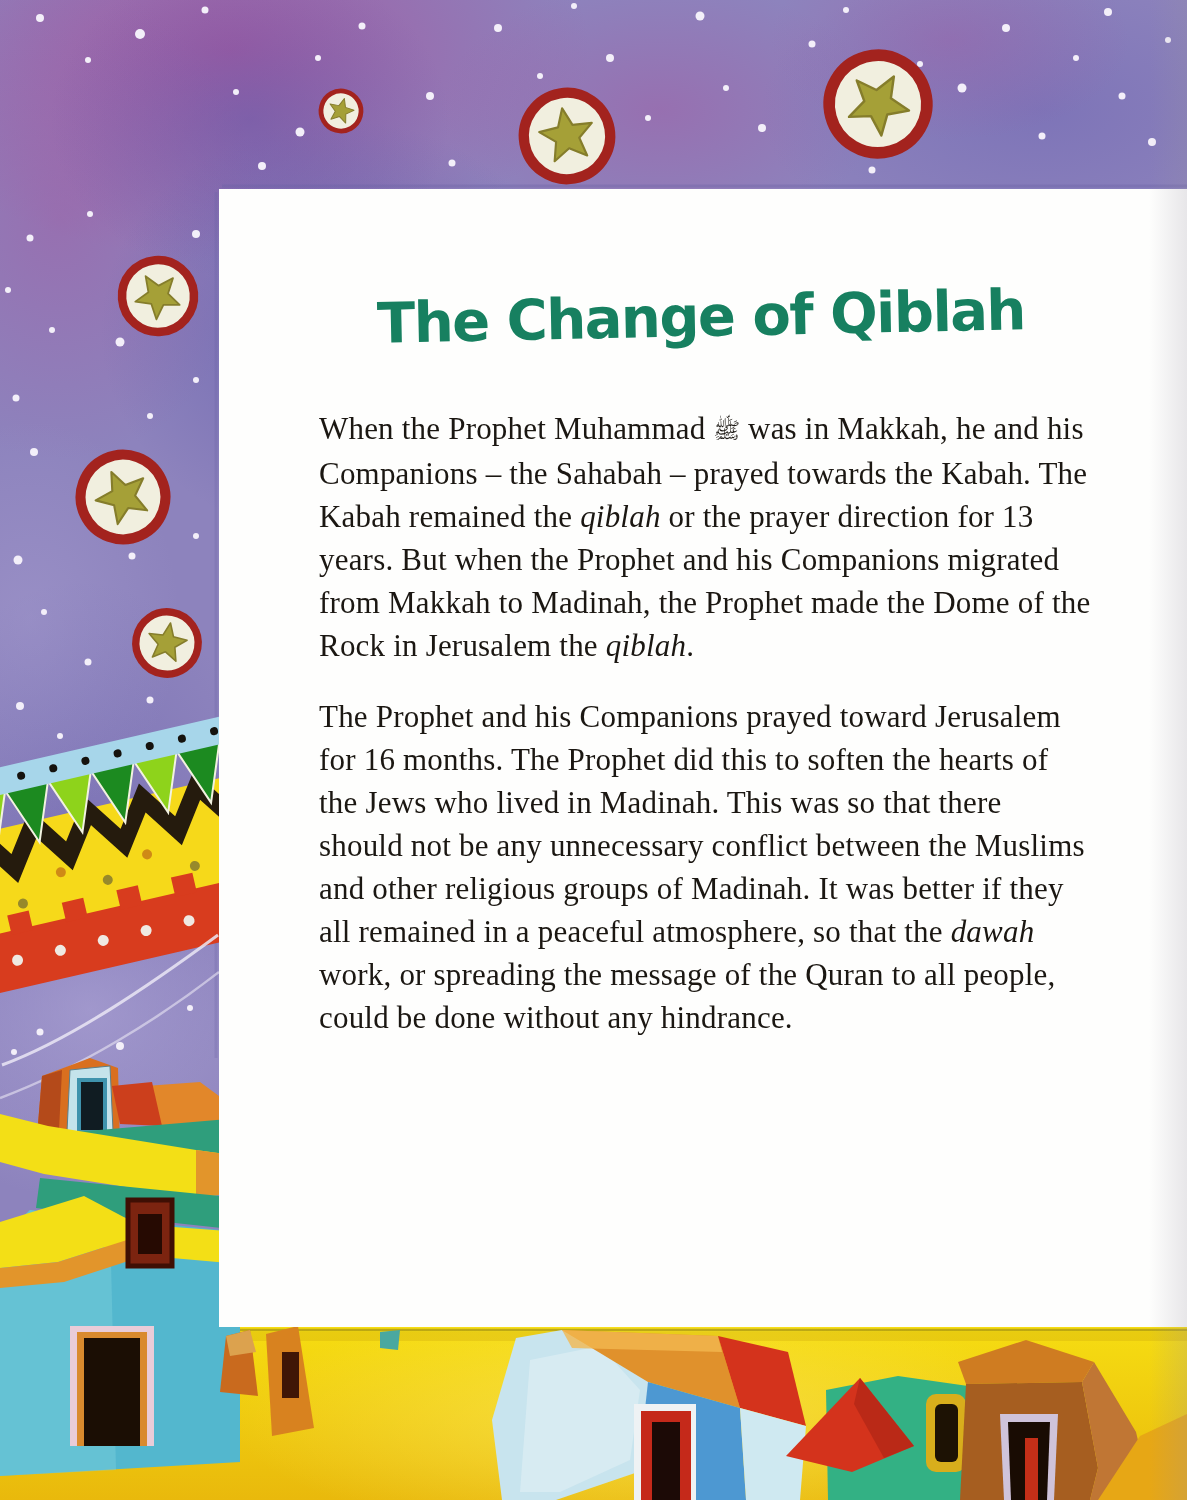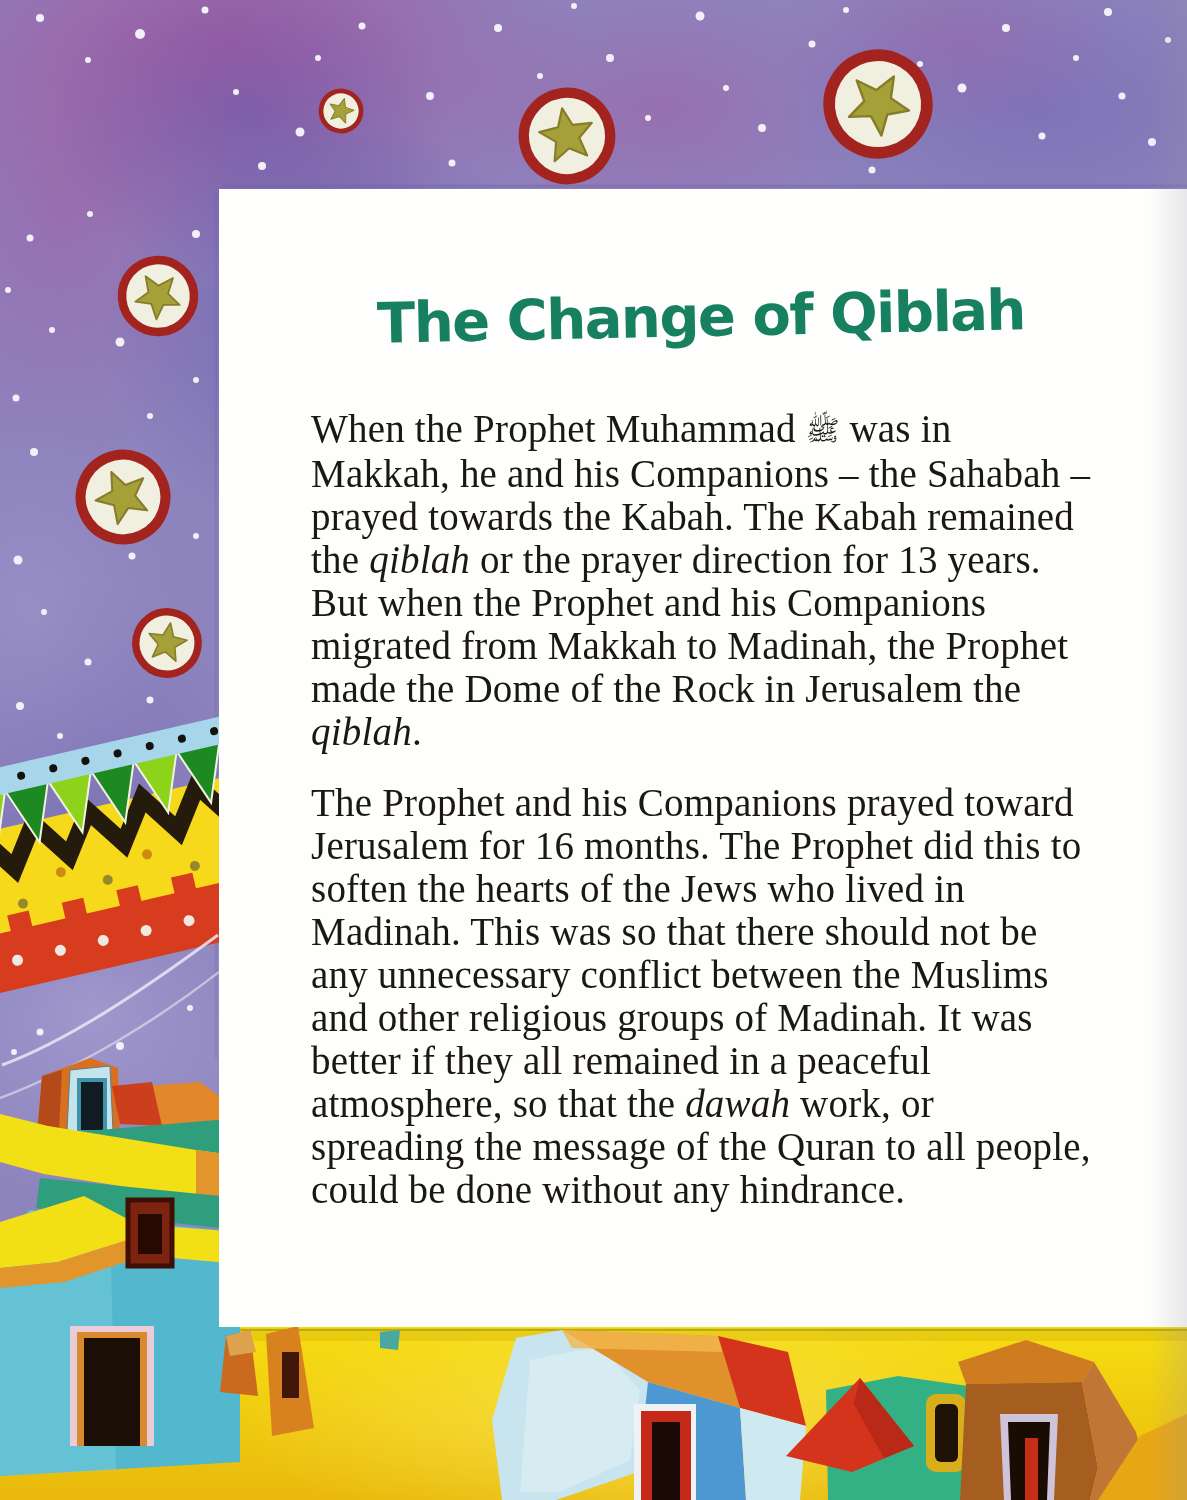--- a/index.html
+++ b/index.html
@@ -7,21 +7,21 @@
          font-family:"Liberation Serif",serif;}
   #illustration{position:absolute;left:0;top:0;width:1187px;height:1500px;display:block;}
   
   .panel{position:absolute;left:219px;top:189px;width:968px;height:1138px;
          background:#fefefd;box-sizing:border-box;
          padding:100px 96px 0 92px;z-index:2;}
   .title{font-family:"DejaVu Sans",sans-serif;font-weight:700;
          font-size:56px;line-height:1;letter-spacing:-1.5px;
          color:#178060;text-align:center;margin:0 0 62px 0;
          transform:rotate(-1.2deg);}
-  .bodytext p{font-size:39px;line-height:43px;color:#1b1712;margin:0 0 28px 0;
+  .bodytext p{font-size:31px;line-height:43px;color:#1b1712;margin:0 0 28px 8px;
               letter-spacing:.2px;}
   .bodytext .italic{font-style:italic;}
   .bodytext .honorific{font-size:.72em;vertical-align:.06em;}
   .edge-shade{position:absolute;right:0;top:0;width:38px;height:100%;z-index:4;
               background:linear-gradient(to right,rgba(150,145,160,0),rgba(150,145,160,.22));
               pointer-events:none;}
 </style>
 </head>
 <body>
 

